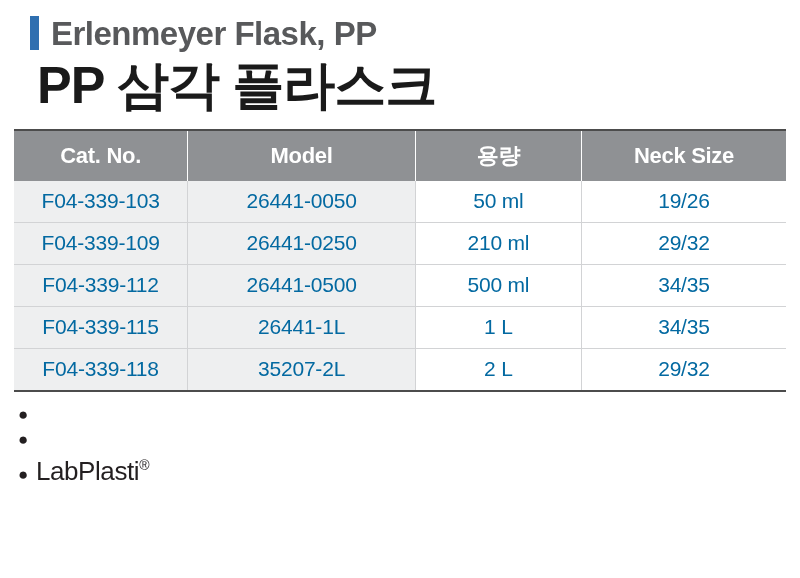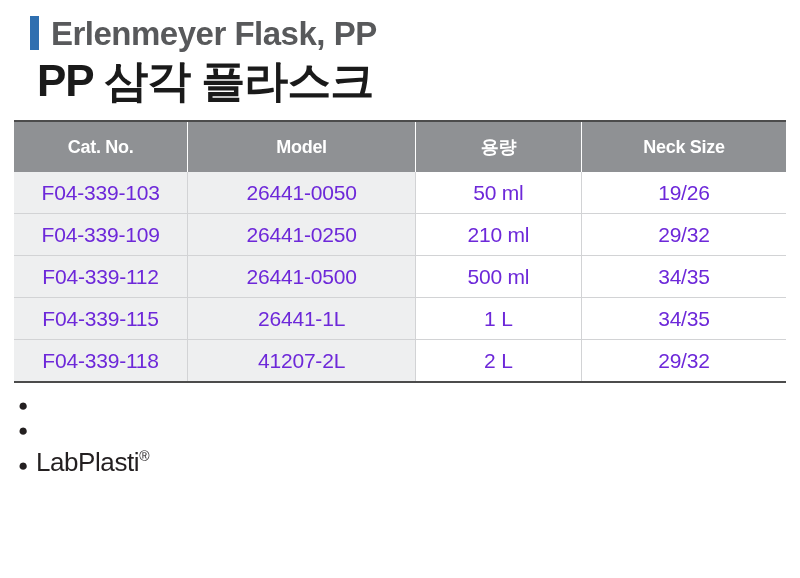--- a/index.html
+++ b/index.html
@@ -41,21 +41,21 @@
   }
   .title-en {
     font-size: 33px;
     font-weight: bold;
     color: #58595b;
     letter-spacing: -0.5px;
     line-height: 1;
     white-space: nowrap;
   }
   .title-ko {
-    font-size: 44px;
+    font-size: 52px;
     font-weight: bold;
     color: #1a1a1a;
     letter-spacing: -1px;
     line-height: 1.05;
     margin-top: 8px;
     margin-left: 21px;
     white-space: nowrap;
   }
 
   
@@ -63,37 +63,37 @@
     margin-top: 16px;
     width: 772px;
     border-collapse: collapse;
     table-layout: fixed;
     border-top: 2px solid #4c4c4c;
     border-bottom: 2px solid #4c4c4c;
   }
   .spec-table th {
     background: #8f9194;
     color: #ffffff;
-    font-size: 18px;
+    font-size: 22px;
     font-weight: bold;
     height: 48px;
     text-align: center;
     border-right: 1px solid #ffffff;
     letter-spacing: -0.3px;
   }
   .spec-table th:last-child {
     border-right: none;
   }
   .spec-table td {
     height: 39px;
     font-size: 21px;
     text-align: center;
     border-bottom: 1px solid #d2d3d5;
     border-right: 1px solid #d2d3d5;
-    color: #6d28d9;
+    color: #0369a1;
     letter-spacing: -0.2px;
   }
   .spec-table td:last-child {
     border-right: none;
   }
   .spec-table tr:last-child td {
     border-bottom: none;
   }
   .col-cat { width: 22.5%; }
   .col-model { width: 29.5%; }
@@ -182,21 +182,21 @@
         <td>34/35</td>
       </tr>
       <tr>
         <td class="shade">F04-339-115</td>
         <td class="shade">26441-1L</td>
         <td>1 L</td>
         <td>34/35</td>
       </tr>
       <tr>
         <td class="shade">F04-339-118</td>
-        <td class="shade">41207-2L</td>
+        <td class="shade">35207-2L</td>
         <td>2 L</td>
         <td>29/32</td>
       </tr>
     </tbody>
   </table>
 
   <div class="bullets">
     <div class="bullet">
       <span class="dot">●</span>
     </div>

